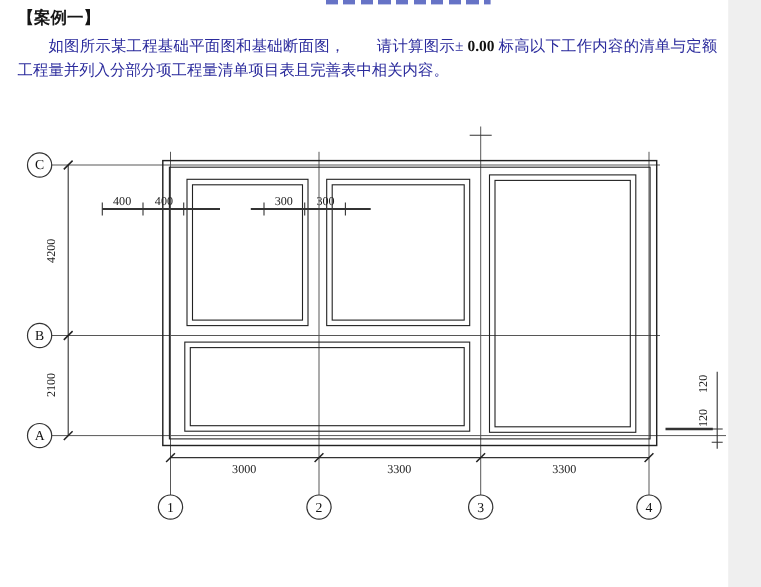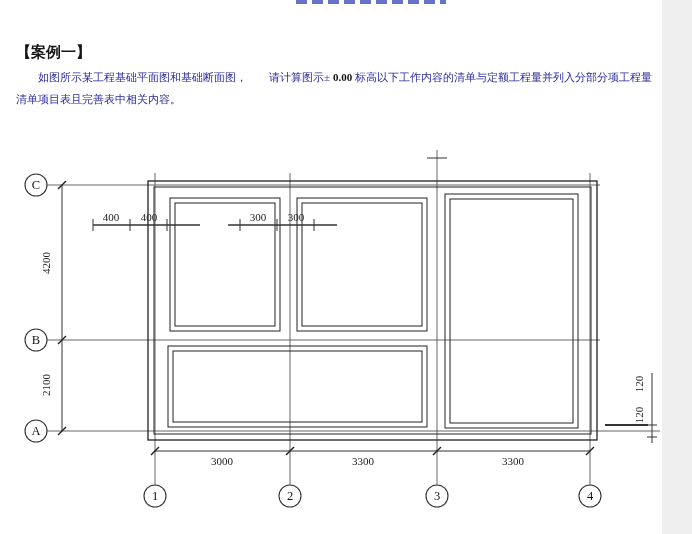--- a/index.html
+++ b/index.html
@@ -13,29 +13,28 @@
     background:#efefef;
   }
   .top-frag{
     position:absolute;top:0;left:296px;width:150px;height:4px;
     background:repeating-linear-gradient(90deg,#4050b8 0 11px,transparent 11px 16px);
     opacity:.8;
   }
   .content{
     position:relative;
     padding:4px 40px 0 16px;
-    margin-top:35px;
   }
   .heading{
     margin:2px 0 0 0;
     font-size:15px;line-height:22px;font-weight:bold;color:#161616;
   }
   .para{
     margin:4px 0 0 0;
-    font-size:11px;line-height:21.5px;
+    font-size:14px;line-height:21.5px;
     color:#2a2a9c;
     text-align:justify;
     text-indent:2em;
   }
   .para .num{
     color:#111111;font-weight:bold;
     font-family:"Liberation Serif",serif;
   }
   .drawing{
     display:block;

